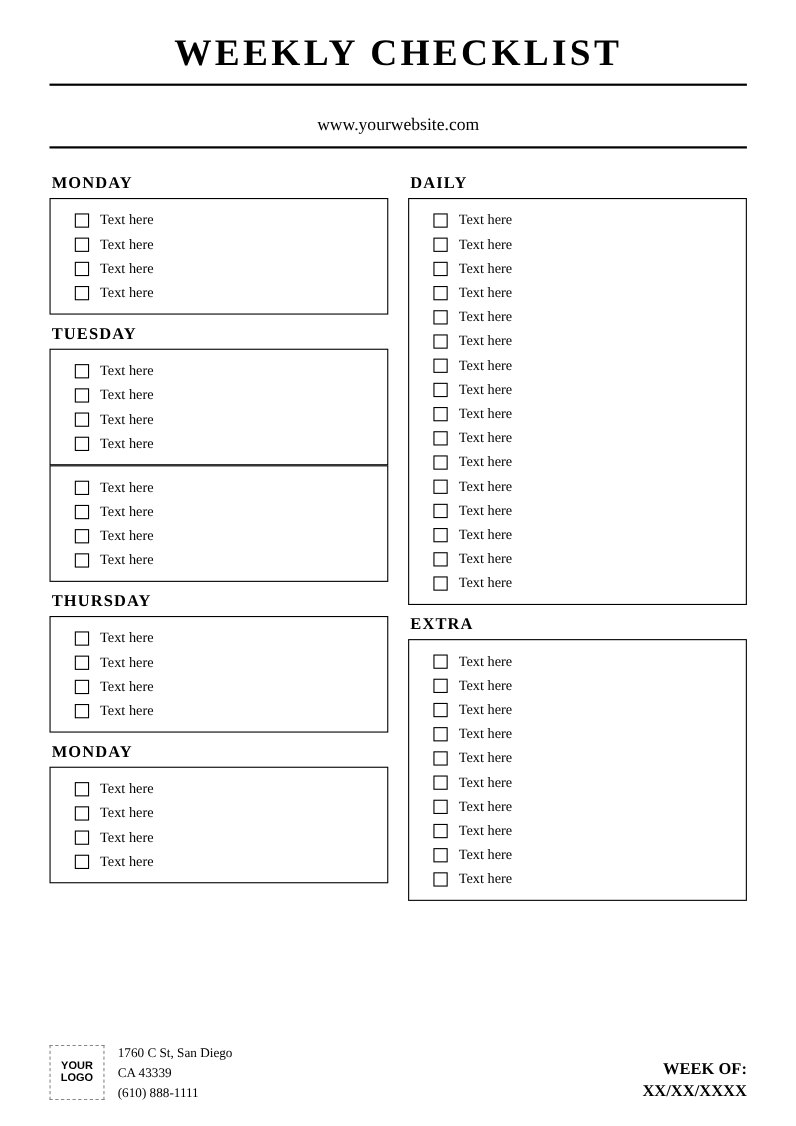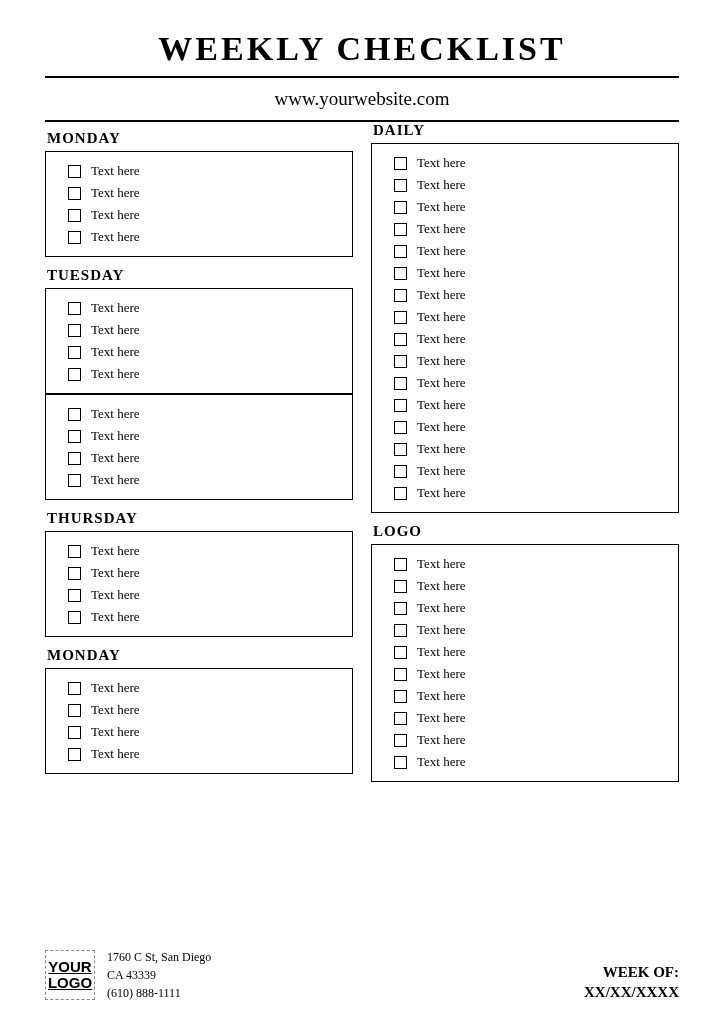--- a/index.html
+++ b/index.html
@@ -13,25 +13,25 @@
     position: relative;
   }
   .header { text-align: center; }
   .title {
     font-size: 34px;
     font-weight: bold;
     letter-spacing: 3px;
     margin-bottom: 8px;
   }
   .hr-thick { border: none; border-top: 2px solid #000; margin: 0; }
-  .subtitle { font-size: 19px; padding: 10px 0; }
+  .subtitle { font-size: 16px; padding: 10px 0; margin-top: 17px; }
   .columns {
     display: flex;
     gap: 18px;
-    align-items: center;
+    margin-top: 24px;
   }
   .col { flex: 1; display: flex; flex-direction: column; }
   .section-title {
     font-size: 15px;
     font-weight: bold;
     letter-spacing: 1px;
     margin: 10px 0 4px 2px;
   }
   .left-col .section-title:first-child,
   .right-col .section-title:first-child { margin-top: 0; }
@@ -67,23 +67,22 @@
   .logo-box {
     width: 50px;
     height: 50px;
     border: 1px dashed #888;
     display: flex;
     align-items: center;
     justify-content: center;
     text-align: center;
     font-family: Arial, sans-serif;
     font-weight: bold;
-    font-size: 15px;
+    font-size: 10px;
     line-height: 1.1;
-    text-decoration: underline;
   }
   .contact { font-size: 12px; line-height: 1.5; }
   .footer-right { text-align: right; font-size: 15px; font-weight: bold; line-height: 1.3; }
   .footnote {
     font-size: 9px;
     color: #333;
     text-align: right;
     margin-top: 6px;
   }
 </style>
@@ -255,21 +254,21 @@
         </div>
         <div class="item">
           <span class="checkbox"></span>
           <span class="item-text">Text here</span>
         </div>
         <div class="item">
           <span class="checkbox"></span>
           <span class="item-text">Text here</span>
         </div>
       </div>
-      <div class="section-title">LOGO</div>
+      <div class="section-title">EXTRA</div>
       <div class="box">
         <div class="item">
           <span class="checkbox"></span>
           <span class="item-text">Text here</span>
         </div>
         <div class="item">
           <span class="checkbox"></span>
           <span class="item-text">Text here</span>
         </div>
         <div class="item">

